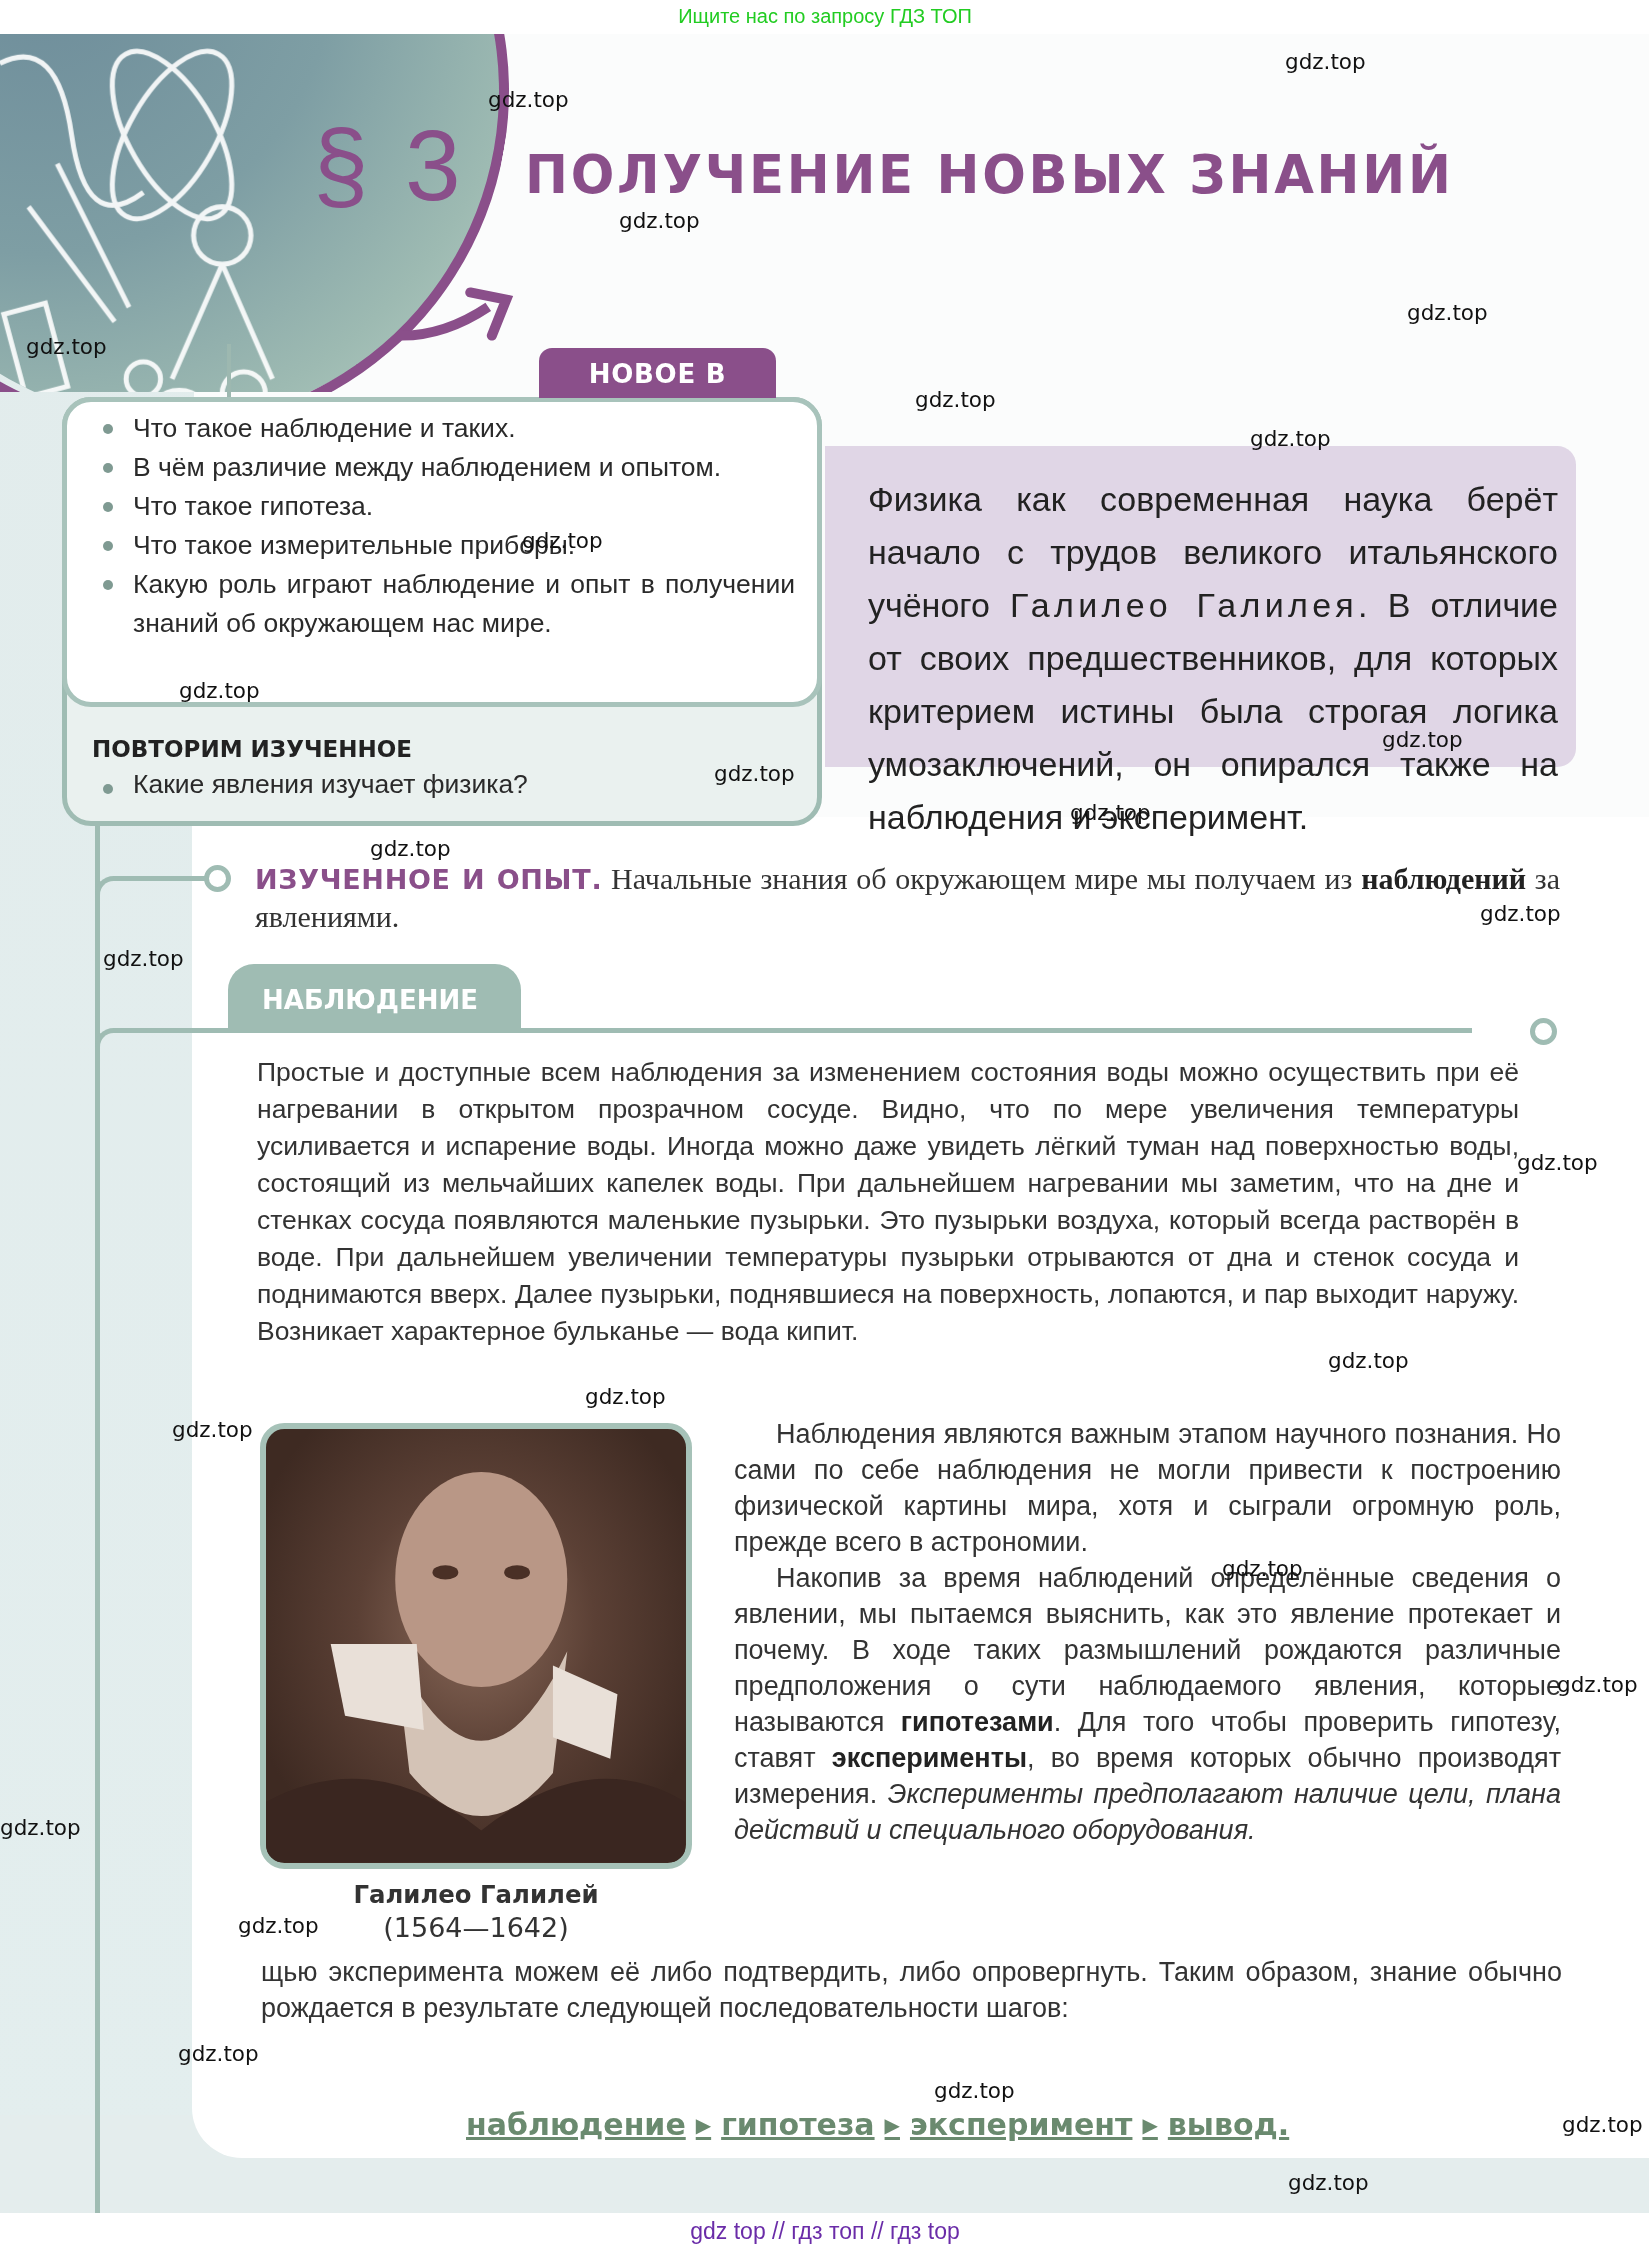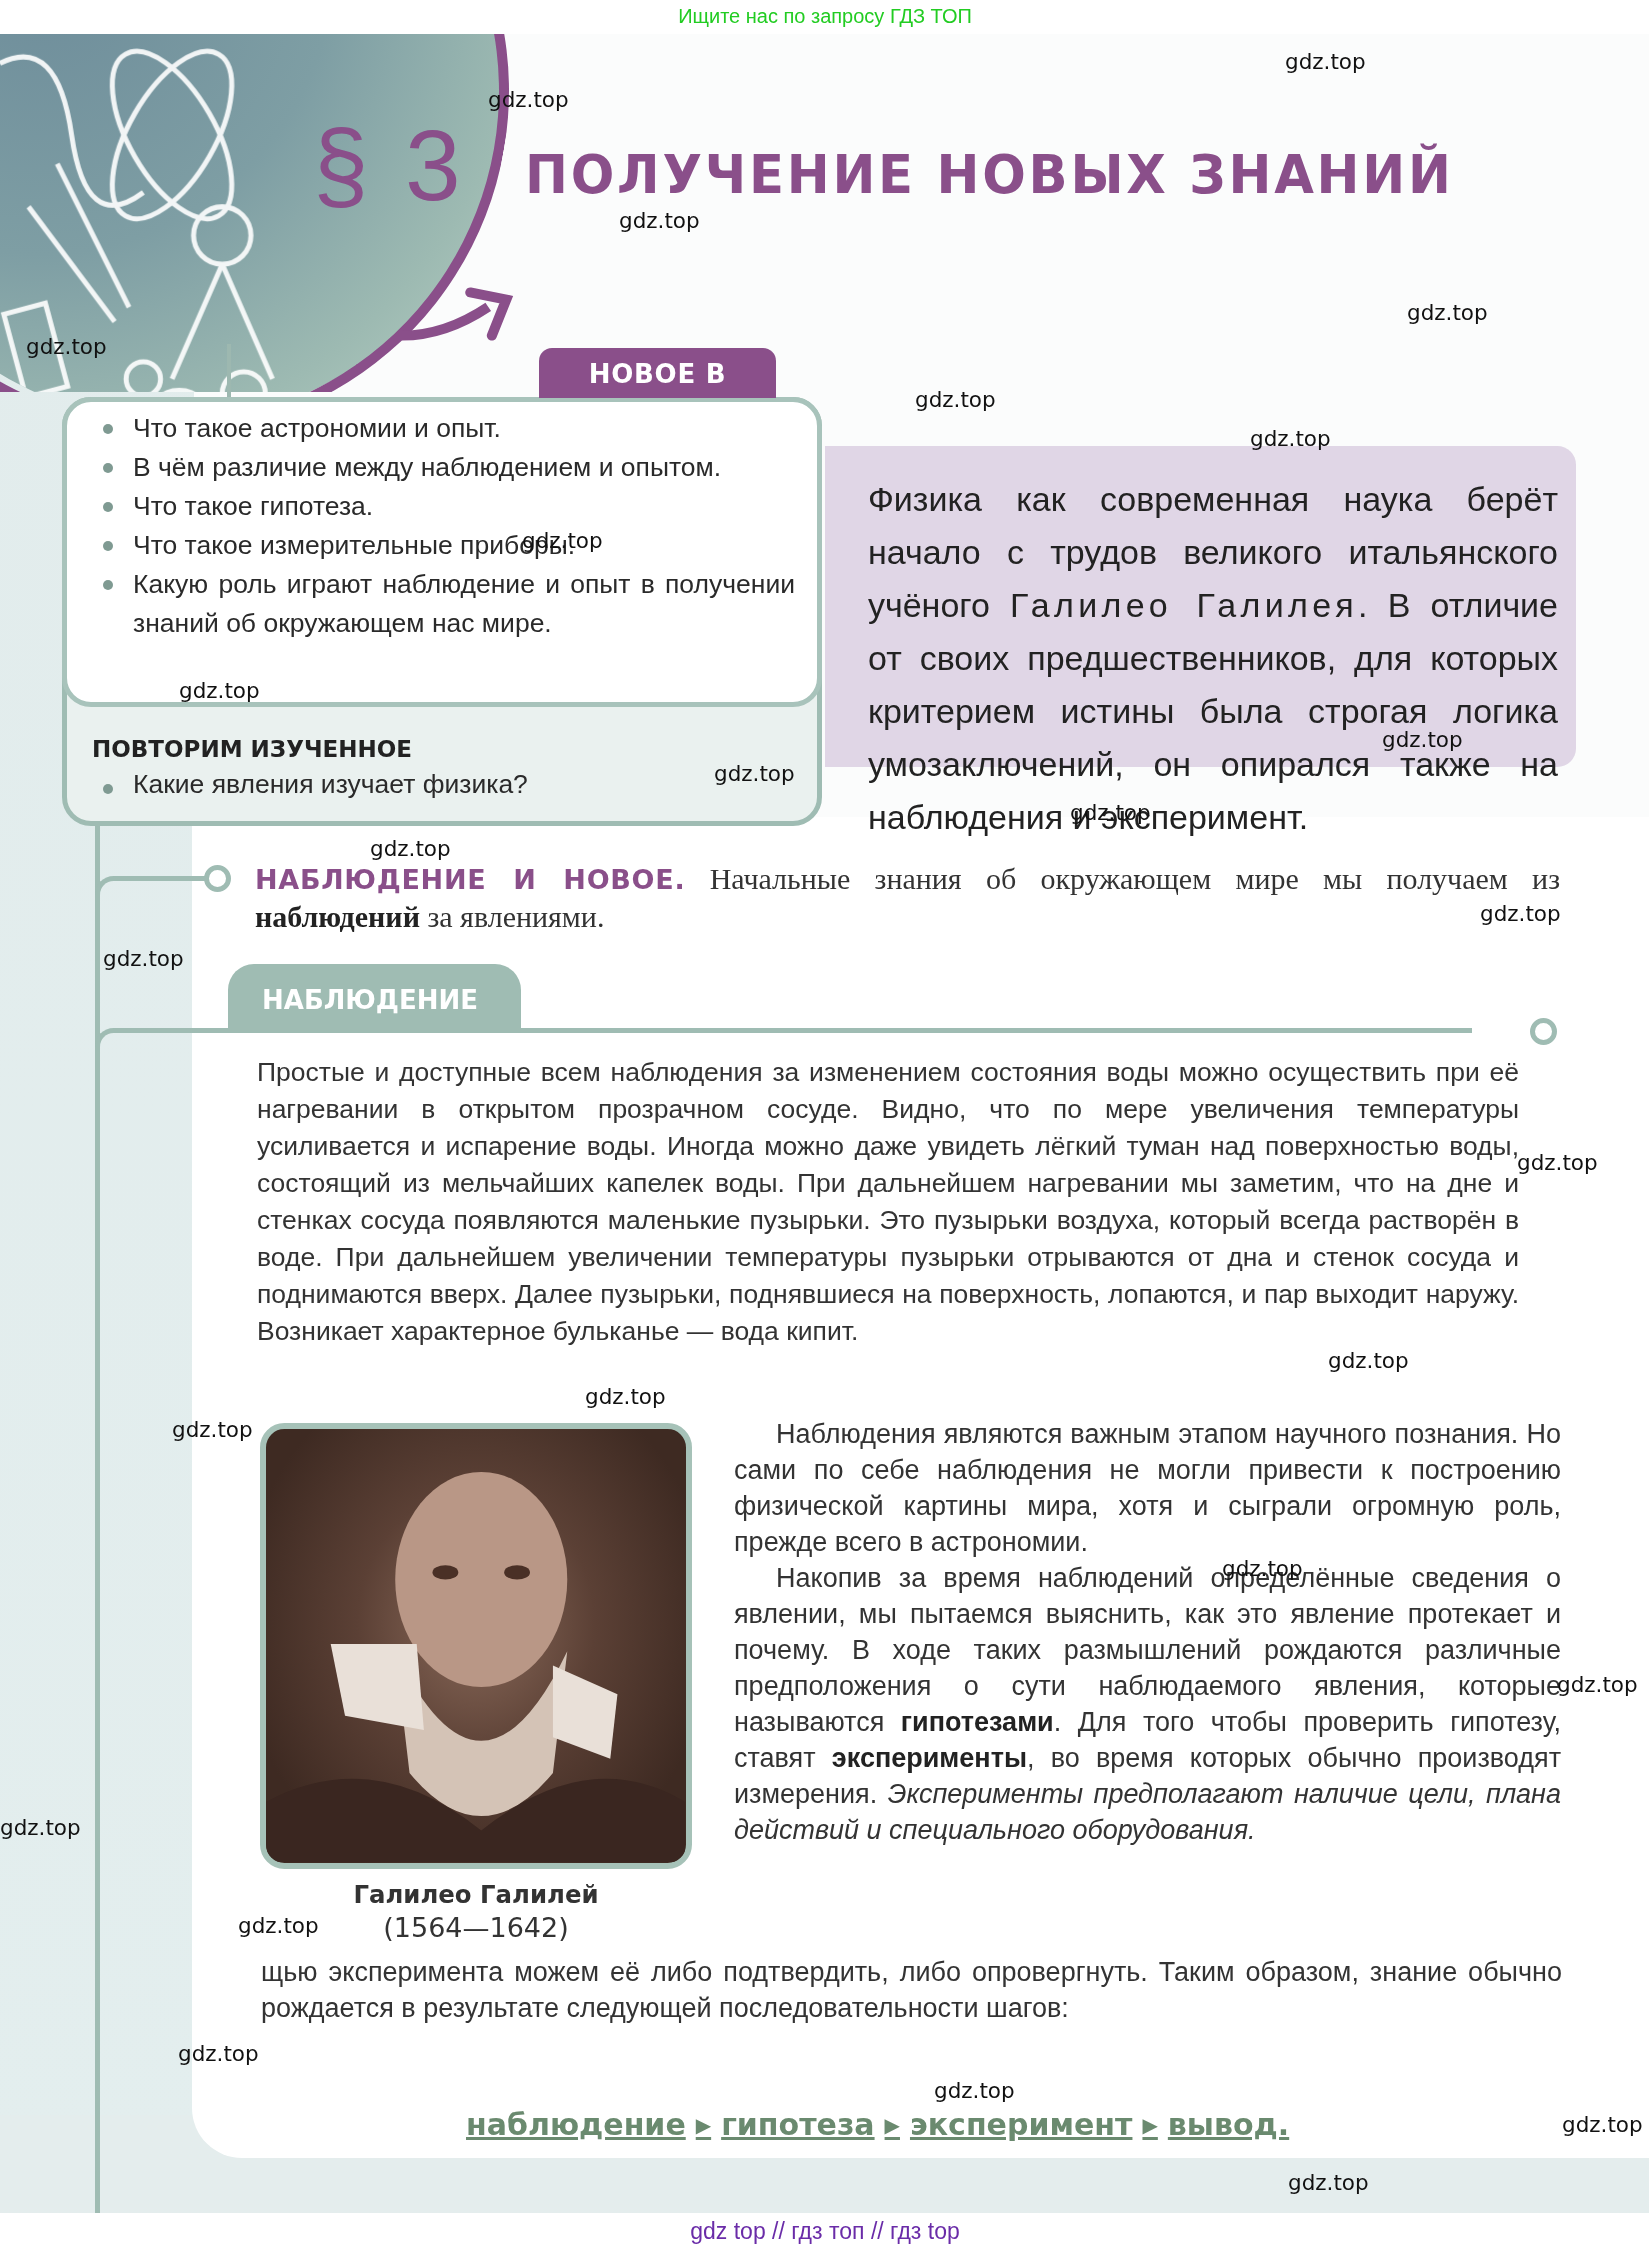--- a/index.html
+++ b/index.html
@@ -212,34 +212,34 @@
 <div class="abs tree-branch" style="left:95px;top:876px;width:115px;height:29px;"></div>
 <div class="abs node-circle" style="left:204px;top:865px;"></div>
 <div class="abs tree-branch" style="left:95px;top:1028px;width:1377px;height:29px;"></div>
 <div class="abs node-circle" style="left:1530px;top:1018px;"></div>
 
 <div class="abs review-box"></div>
 <div class="abs new-box"></div>
 <div class="abs new-tag">НОВОЕ В УРОКЕ</div>
 
 <ul class="abs new-list">
-  <li>Что такое астрономии и опыт.</li>
+  <li>Что такое наблюдение и таких.</li>
   <li>В чём различие между наблюдением и опытом.</li>
   <li>Что такое гипотеза.</li>
   <li>Что такое измерительные приборы.</li>
   <li>Какую роль играют наблюдение и опыт в получении знаний об окружающем нас мире.</li>
 </ul>
 
 <div class="abs review-title">ПОВТОРИМ ИЗУЧЕННОЕ</div>
 <div class="abs review-item">Какие явления изучает физика?</div>
 
 <div class="abs intro-box"></div>
 <div class="abs intro-text"><span>Физика как современная наука берёт начало с трудов великого итальянского учёного </span><span class="spaced">Галилео Галилея</span><span>. В отличие от своих предшественников, для которых критерием истины была строгая логика умозаключений, он опирался также на наблюдения и эксперимент.</span></div>
 
-<div class="abs sec-heading"><span class="lead">НАБЛЮДЕНИЕ И НОВОЕ.</span><span> Начальные знания об окружающем мире мы получаем из </span><b>наблюдений</b><span> за явлениями.</span></div>
+<div class="abs sec-heading"><span class="lead">ИЗУЧЕННОЕ И ОПЫТ.</span><span> Начальные знания об окружающем мире мы получаем из </span><b>наблюдений</b><span> за явлениями.</span></div>
 
 <div class="abs obs-tab">НАБЛЮДЕНИЕ</div>
 <div class="abs obs-text">Простые и доступные всем наблюдения за изменением состояния воды можно осуществить при её нагревании в открытом прозрачном сосуде. Видно, что по мере увеличения температуры усиливается и испарение воды. Иногда можно даже увидеть лёгкий туман над поверхностью воды, состоящий из мельчайших капелек воды. При дальнейшем нагревании мы заметим, что на дне и стенках сосуда появляются маленькие пузырьки. Это пузырьки воздуха, который всегда растворён в воде. При дальнейшем увеличении температуры пузырьки отрываются от дна и стенок сосуда и поднимаются вверх. Далее пузырьки, поднявшиеся на поверхность, лопаются, и пар выходит наружу. Возникает характерное бульканье — вода кипит.</div>
 
 <div class="abs portrait-frame">
   <svg width="419" height="433" viewBox="0 0 584 604">
     <ellipse cx="300" cy="210" rx="120" ry="150" fill="#b99786"></ellipse>
     <path d="M180 310 Q300 560 420 310 L400 480 Q300 600 200 480 Z" fill="#d4c3b6"></path>
     <path d="M90 300 L210 300 L220 420 L110 400 Z" fill="#e9e0d8"></path>
     <path d="M400 330 L490 370 L480 460 L400 430 Z" fill="#e9e0d8"></path>

